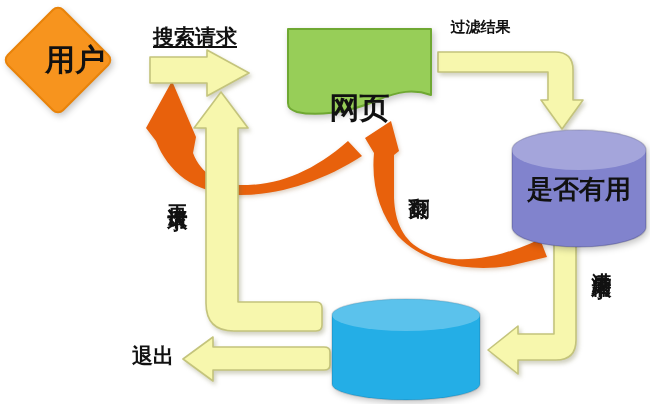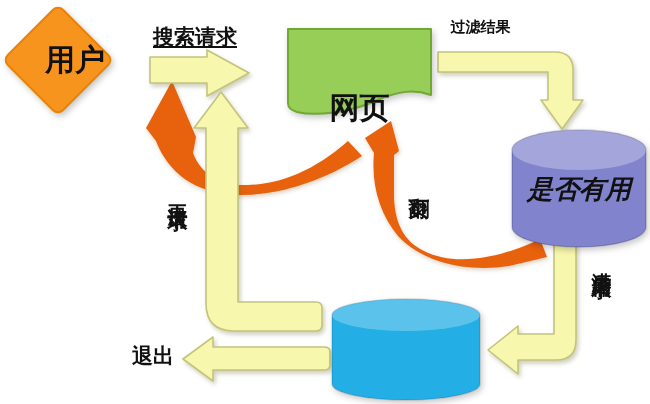--- a/index.html
+++ b/index.html
@@ -53,21 +53,21 @@
     </g>
 
     <g class="node-shadow">
       <path d="M332,315 A74,16 0 0 1 480,315 L480,384 A74,16 0 0 1 332,384 Z" fill="var(--browse_node,#24AEE6)" stroke="rgba(0,40,70,0.15)" stroke-width="1.5"></path>
       <ellipse cx="406" cy="315" rx="74" ry="16" fill="#ffffff" opacity="0.25"></ellipse>
     </g>
   </svg>
 
   <div class="lbl" style="left:23px;top:44px;width:104px;font-size:30px;">用户</div>
   <div class="lbl" style="left:287px;top:54px;width:145px;font-size:30px;margin-top:38px;">网页</div>
-  <div class="lbl" style="left:512px;top:176px;width:134px;font-size:26px;font-style:italic;">是否有用</div>
+  <div class="lbl" style="left:512px;top:176px;width:134px;font-size:26px;">是否有用</div>
 
   <div class="lbl" style="left:145px;top:26px;width:100px;font-size:21px;text-decoration:underline;">搜索请求</div>
   <div class="lbl" style="left:433px;top:19px;width:95px;font-size:15px;text-align:center;">过滤结果</div>
   <div class="vlbl" style="left:409px;top:181px;font-size:21px;">翻页</div>
   <div class="vlbl" style="left:168px;top:189px;font-size:20px;">再次请求</div>
   <div class="vlbl" style="left:592px;top:257px;font-size:20px;">满足需求</div>
   <div class="lbl" style="left:121px;top:345px;width:64px;font-size:21px;">退出</div>
 
 </div>
 

